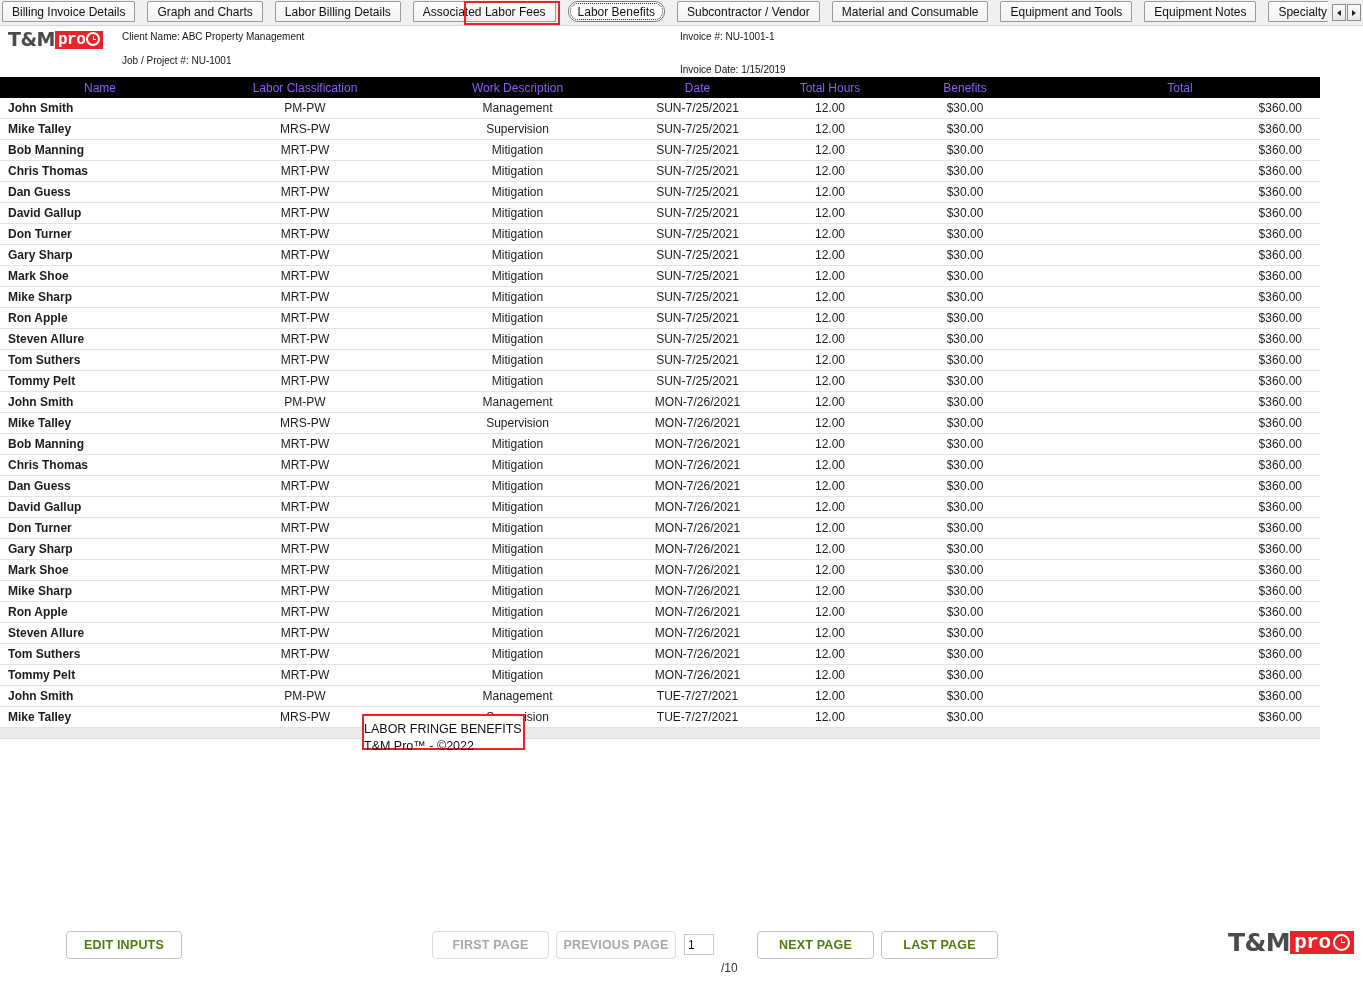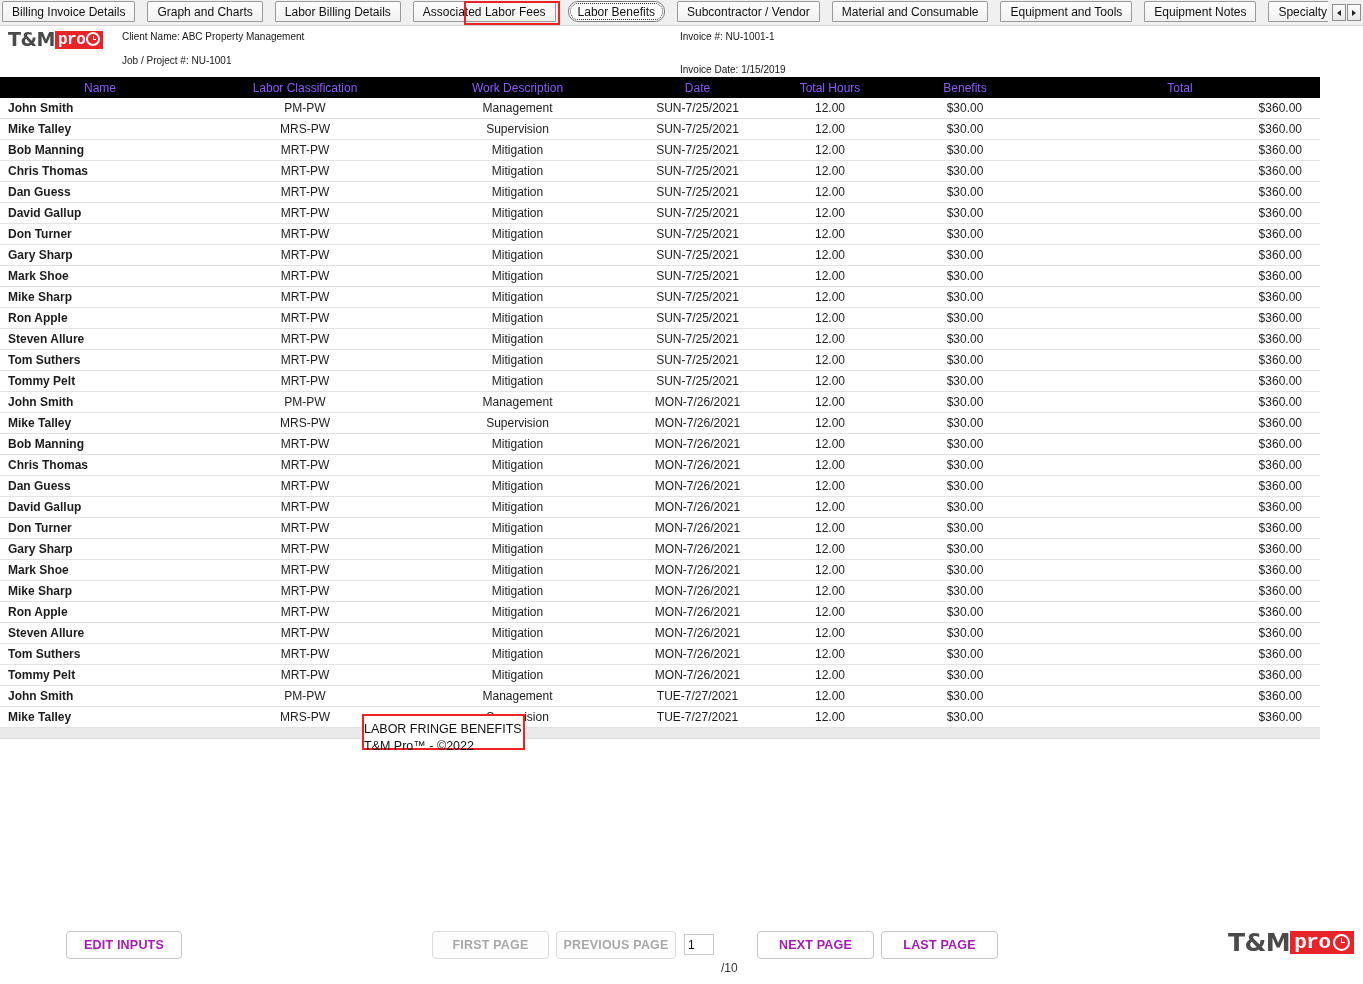--- a/index.html
+++ b/index.html
@@ -238,21 +238,21 @@
 
   
   .btn {
     position: absolute;
     height: 28px;
     line-height: 26px;
     text-align: center;
     font-family: "Liberation Sans", sans-serif;
     font-size: 12.5px;
     font-weight: bold;
-    color: #a21caf;
+    color: #4d7c0f;
     background: #ffffff;
     border: 1px solid #c4c4c4;
     border-radius: 4px;
     box-sizing: border-box;
     cursor: pointer;
     letter-spacing: 0.2px;
   }
   .btn.disabled {
     color: #a8a8a8;
     background: #fdfdfd;

